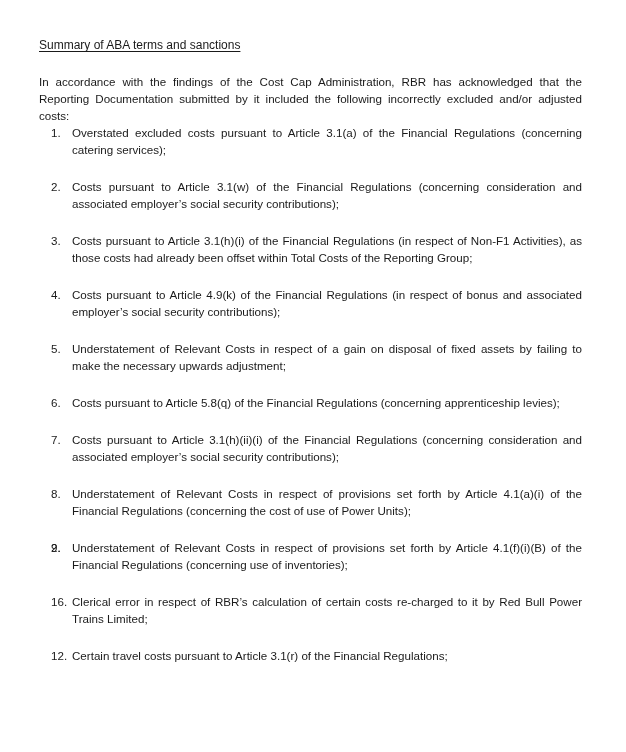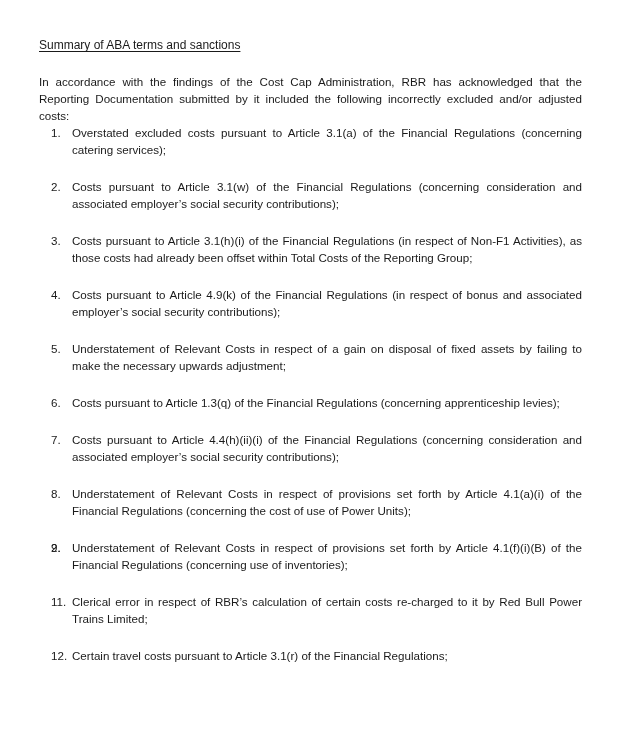--- a/index.html
+++ b/index.html
@@ -57,24 +57,24 @@
 <div class="page">
   <div class="title">Summary of ABA terms and sanctions</div>
   <p class="intro">In accordance with the findings of the Cost Cap Administration, RBR has acknowledged that the Reporting Documentation submitted by it included the following incorrectly excluded and/or adjusted costs:</p>
 
   <ol class="items">
     <li><span class="num">1.</span><span>Overstated excluded costs pursuant to Article 3.1(a) of the Financial Regulations (concerning catering services);</span></li>
     <li><span class="num">2.</span><span>Costs pursuant to Article 3.1(w) of the Financial Regulations (concerning consideration and associated employer’s social security contributions);</span></li>
     <li><span class="num">3.</span><span>Costs pursuant to Article 3.1(h)(i) of the Financial Regulations (in respect of Non-F1 Activities), as those costs had already been offset within Total Costs of the Reporting Group;</span></li>
     <li><span class="num">4.</span><span>Costs pursuant to Article 4.9(k) of the Financial Regulations (in respect of bonus and associated employer’s social security contributions);</span></li>
     <li><span class="num">5.</span><span>Understatement of Relevant Costs in respect of a gain on disposal of fixed assets by failing to make the necessary upwards adjustment;</span></li>
-    <li><span class="num">6.</span><span>Costs pursuant to Article 1.3(q) of the Financial Regulations (concerning apprenticeship levies);</span></li>
-    <li><span class="num">7.</span><span>Costs pursuant to Article 4.4(h)(ii)(i) of the Financial Regulations (concerning consideration and associated employer’s social security contributions);</span></li>
+    <li><span class="num">6.</span><span>Costs pursuant to Article 5.8(q) of the Financial Regulations (concerning apprenticeship levies);</span></li>
+    <li><span class="num">7.</span><span>Costs pursuant to Article 3.1(h)(ii)(i) of the Financial Regulations (concerning consideration and associated employer’s social security contributions);</span></li>
     <li><span class="num">8.</span><span>Understatement of Relevant Costs in respect of provisions set forth by Article 4.1(a)(i) of the Financial Regulations (concerning the cost of use of Power Units);</span></li>
     <li><span class="num">9.</span></li>
     <li><span class="num two">2.</span><span>Understatement of Relevant Costs in respect of provisions set forth by Article 4.1(f)(i)(B) of the Financial Regulations (concerning use of inventories);</span></li>
-    <li><span class="num two">11.</span><span>Clerical error in respect of RBR’s calculation of certain costs re-charged to it by Red Bull Power Trains Limited;</span></li>
+    <li><span class="num two">16.</span><span>Clerical error in respect of RBR’s calculation of certain costs re-charged to it by Red Bull Power Trains Limited;</span></li>
     <li><span class="num two">12.</span><span>Certain travel costs pursuant to Article 3.1(r) of the Financial Regulations;</span></li>
 
   </ol>
 
   
 </div>
 
 </body></html>

